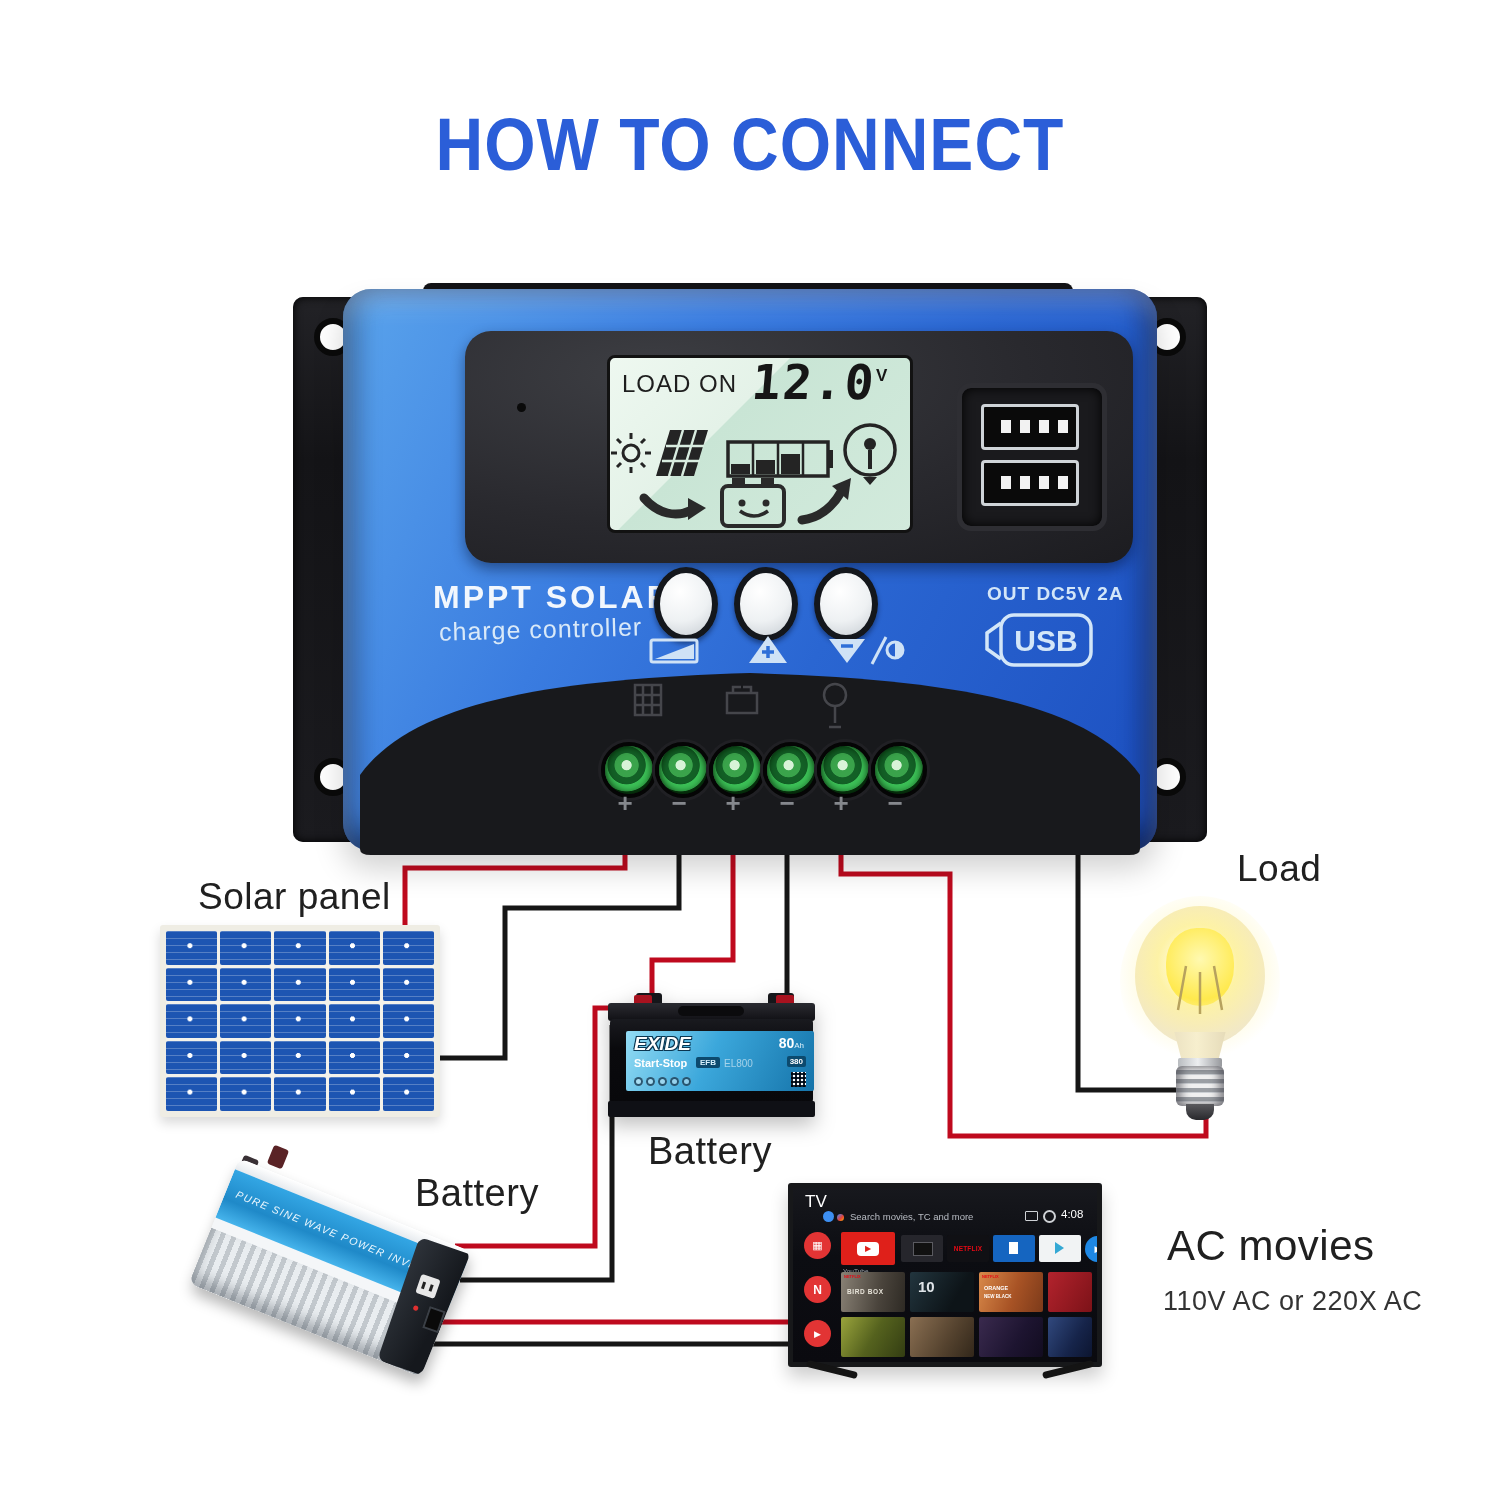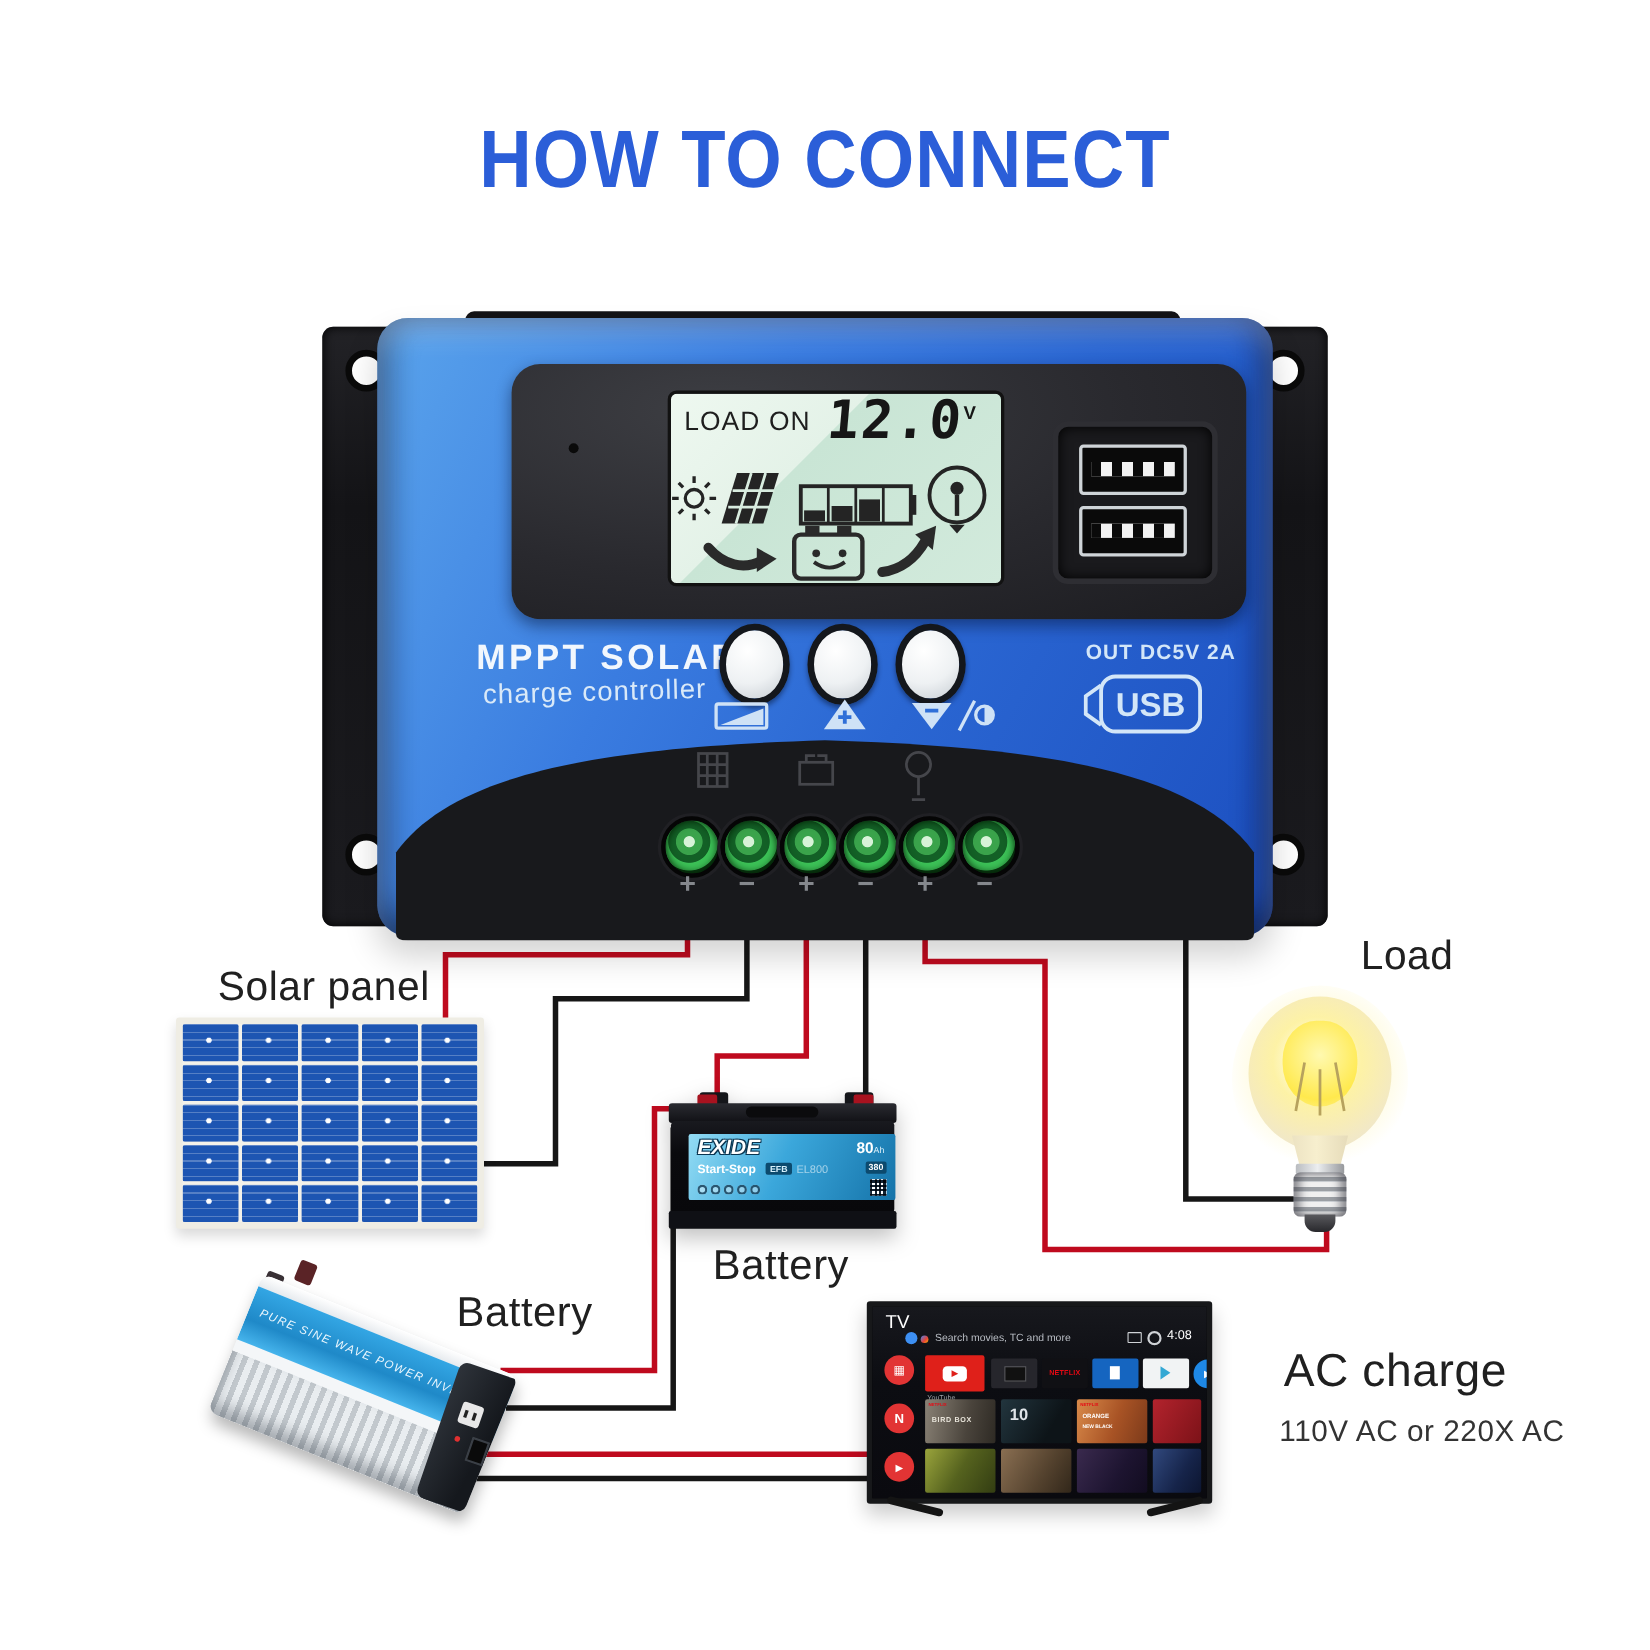--- a/index.html
+++ b/index.html
@@ -469,16 +469,16 @@
 
       <div class="tile" style="left:48px;top:129px;width:64px;height:40px;background:linear-gradient(120deg,#9aa43c,#55621e 50%,#333d12)"></div>
       <div class="tile" style="left:117px;top:129px;width:64px;height:40px;background:linear-gradient(120deg,#8a6f52,#54422e 60%,#32271a)"></div>
       <div class="tile" style="left:186px;top:129px;width:64px;height:40px;background:linear-gradient(120deg,#3a2a4e,#1d1430 60%,#120c20)"></div>
       <div class="tile" style="left:255px;top:129px;width:44px;height:40px;background:linear-gradient(120deg,#31497e,#16244a 60%,#0c1530)"></div>
     </div>
   </div>
   <div class="abs comp" style="left:806px;top:1366px;width:52px;height:7px;background:#141414;border-radius:4px;transform:rotate(14deg)"></div>
   <div class="abs comp" style="left:1042px;top:1366px;width:52px;height:7px;background:#141414;border-radius:4px;transform:rotate(-14deg)"></div>
 
-  <div class="abs dlabel comp" style="left:1167px;top:1222px;font-size:42px">AC charge</div>
+  <div class="abs dlabel comp" style="left:1167px;top:1222px;font-size:42px">AC movies</div>
   <div class="abs dlabel comp" style="left:1163px;top:1286px;font-size:27px;color:#333">110V AC or 220X AC</div>
 
 </div>
 
 </body></html>

